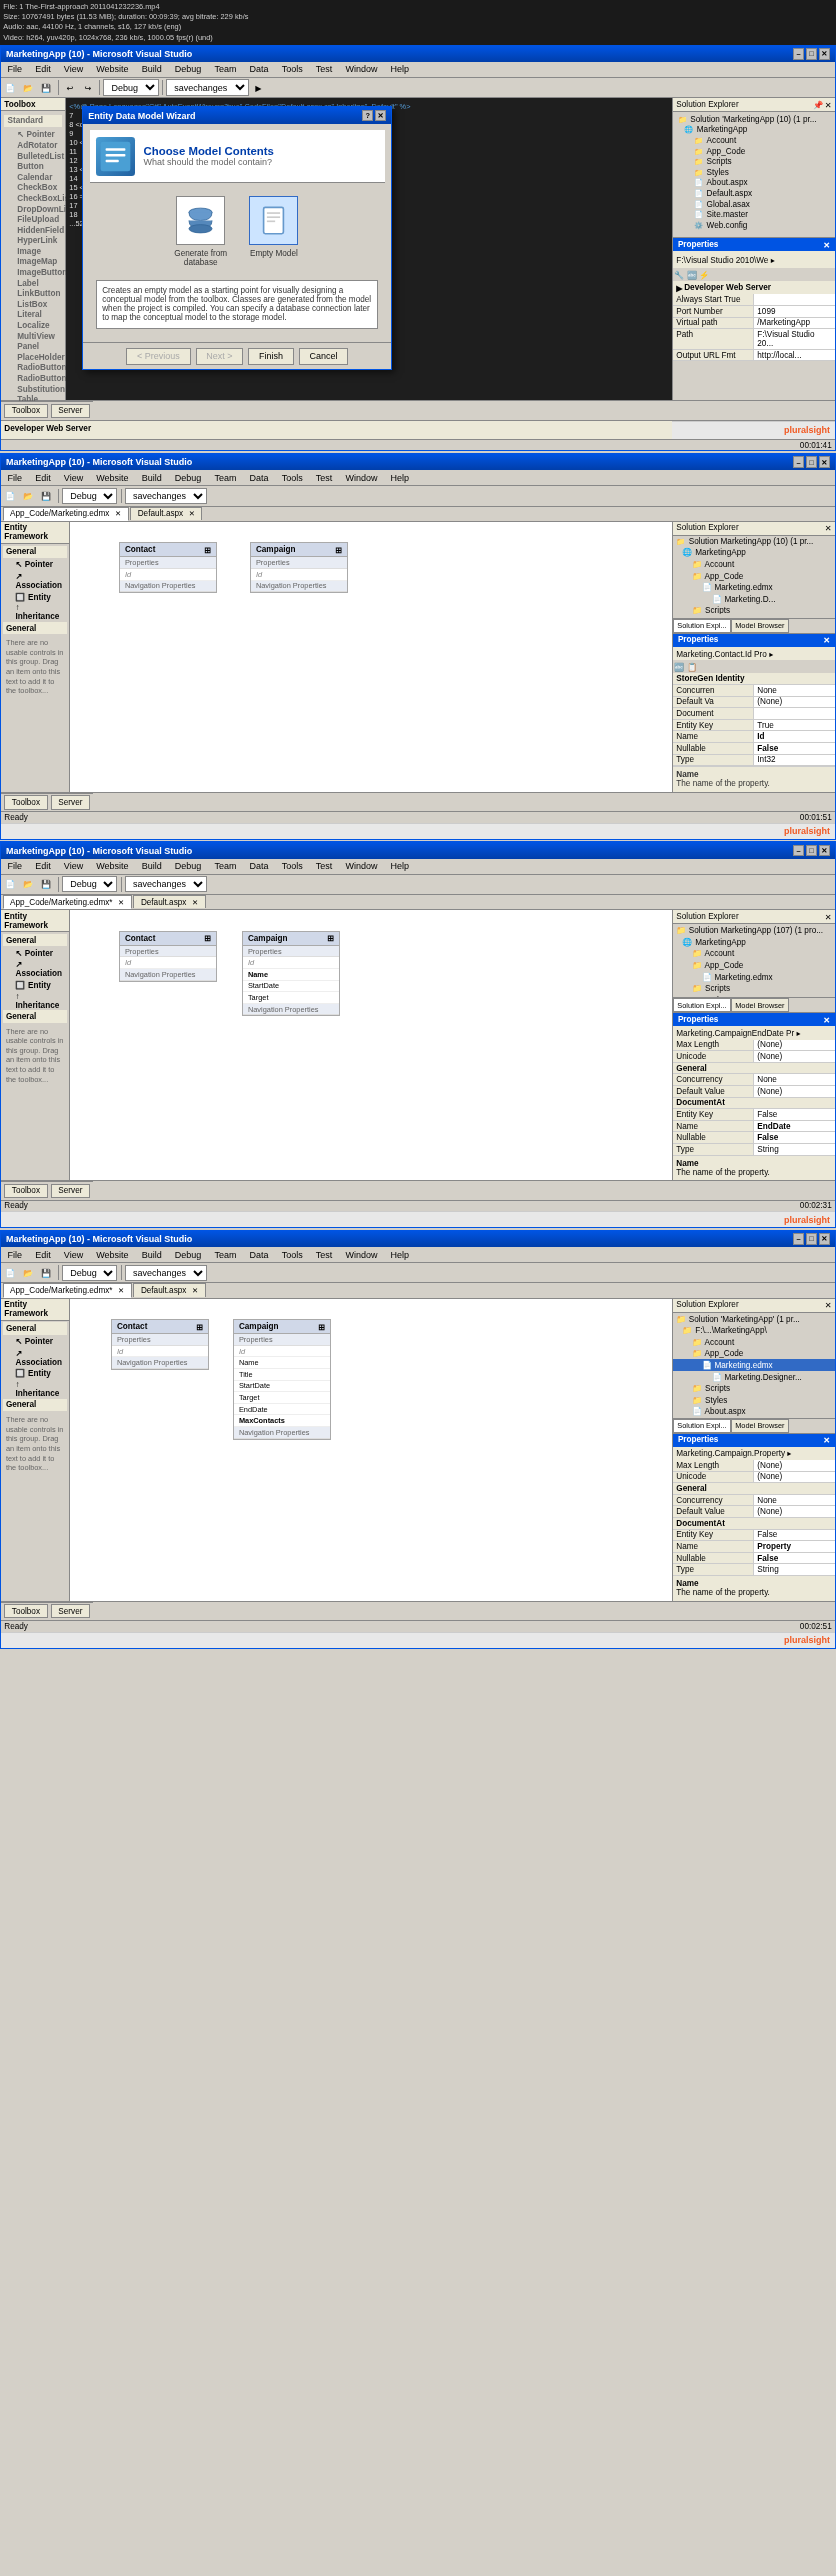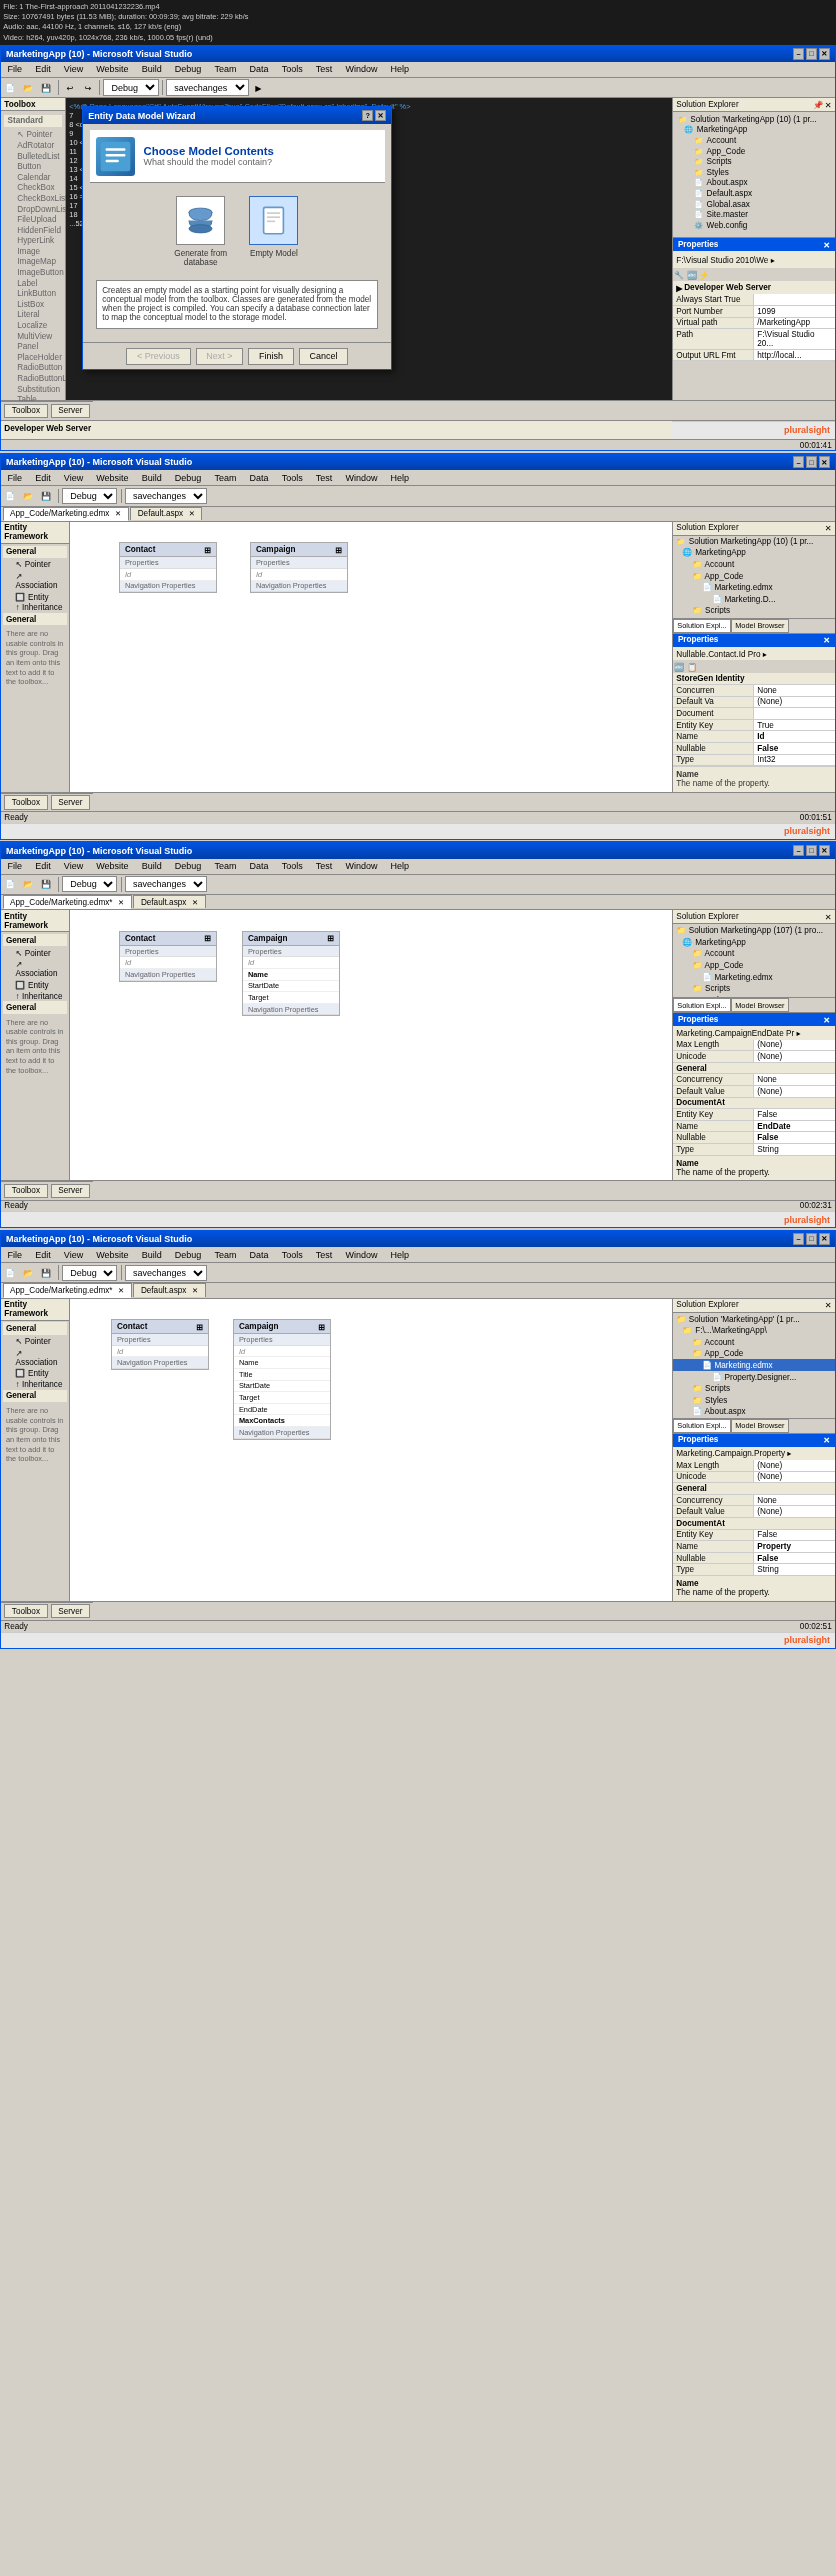--- a/index.html
+++ b/index.html
@@ -411,20 +411,21 @@
       padding: 1.6px 3.3px;
       font-weight: bold;
       margin-bottom: 0.8px;
     }
     .ef-item {
       padding: 0.8px 3.3px 0.8px 13px;
       display: flex;
       align-items: center;
       gap: 1.6px;
       cursor: pointer;
+      font-weight: bold;
     }
 
     
     .section-window { margin-bottom: 1.6px; }
   </style>
 </head>
 <body>
 
 <div class="video-info-bar">
   <div>File: 1 The-First-approach 2011041232236.mp4</div>
@@ -823,21 +824,21 @@
       <div style="display:flex; border-top:0.8px solid #888; margin-top:3.3px;">
         <div class="bottom-tab active" style="font-size:7.4px; padding:1.6px 3.3px;">Solution Expl...</div>
         <div class="bottom-tab" style="font-size:7.4px; padding:1.6px 3.3px;">Model Browser</div>
       </div>
 
       <div class="properties-panel">
         <div class="prop-header">
           <span>Properties</span>
           <span>✕</span>
         </div>
-        <div style="padding:1.6px 3.3px; font-size:8.2px; background:#ece9d8;">Nullable.Contact.Id Pro ▸</div>
+        <div style="padding:1.6px 3.3px; font-size:8.2px; background:#ece9d8;">Marketing.Contact.Id Pro ▸</div>
         <div style="padding:1.6px; font-size:8.2px;">
           <span>🔤</span>
           <span>📋</span>
         </div>
         <div class="prop-section">StoreGen Identity</div>
         <div class="prop-row">
           <div class="prop-name">Concurren</div>
           <div class="prop-value">None</div>
         </div>
         <div class="prop-row">
@@ -1142,21 +1143,21 @@
       <div class="panel-header">
         <span>Solution Explorer</span>
         <span>✕</span>
       </div>
       <div style="font-size:8.2px; overflow:hidden;">
         <div class="tree-item">📁 Solution 'MarketingApp' (1 pr...</div>
         <div class="tree-item tree-indent">📁 F:\...\MarketingApp\</div>
         <div class="tree-item tree-indent2">📁 Account</div>
         <div class="tree-item tree-indent2">📁 App_Code</div>
         <div class="tree-item tree-indent3" style="background:#316ac5; color:white;">📄 Marketing.edmx</div>
-        <div class="tree-item tree-indent4">📄 Property.Designer...</div>
+        <div class="tree-item tree-indent4">📄 Marketing.Designer...</div>
         <div class="tree-item tree-indent2">📁 Scripts</div>
         <div class="tree-item tree-indent2">📁 Styles</div>
         <div class="tree-item tree-indent2">📄 About.aspx</div>
         <div class="tree-item tree-indent2">📄 Default.aspx</div>
         <div class="tree-item tree-indent2">📄 Global.asax</div>
 
       </div>
 
       <div style="display:flex; border-top:0.8px solid #888;">
         <div class="bottom-tab active" style="font-size:7.4px; padding:1.6px 3.3px;">Solution Expl...</div>

